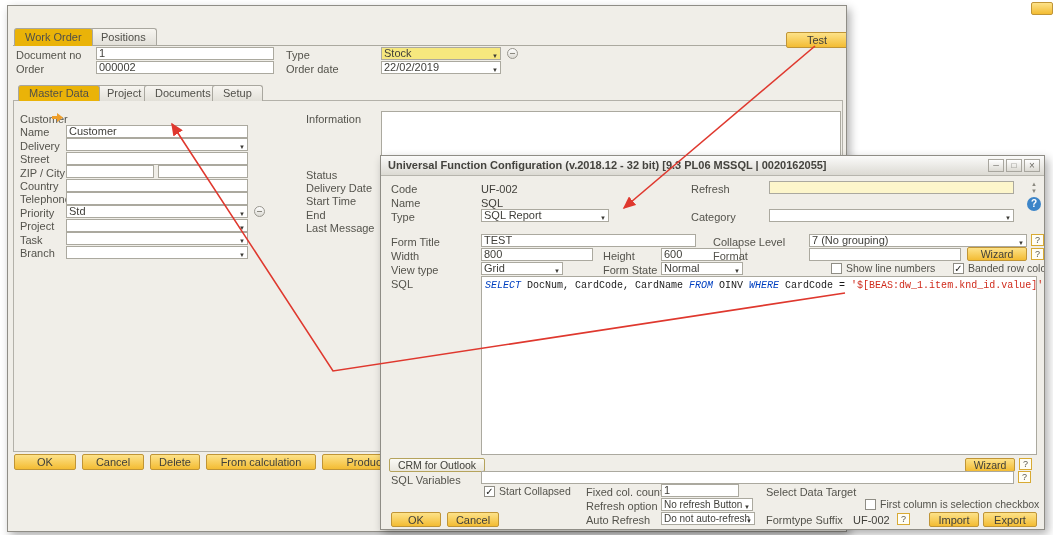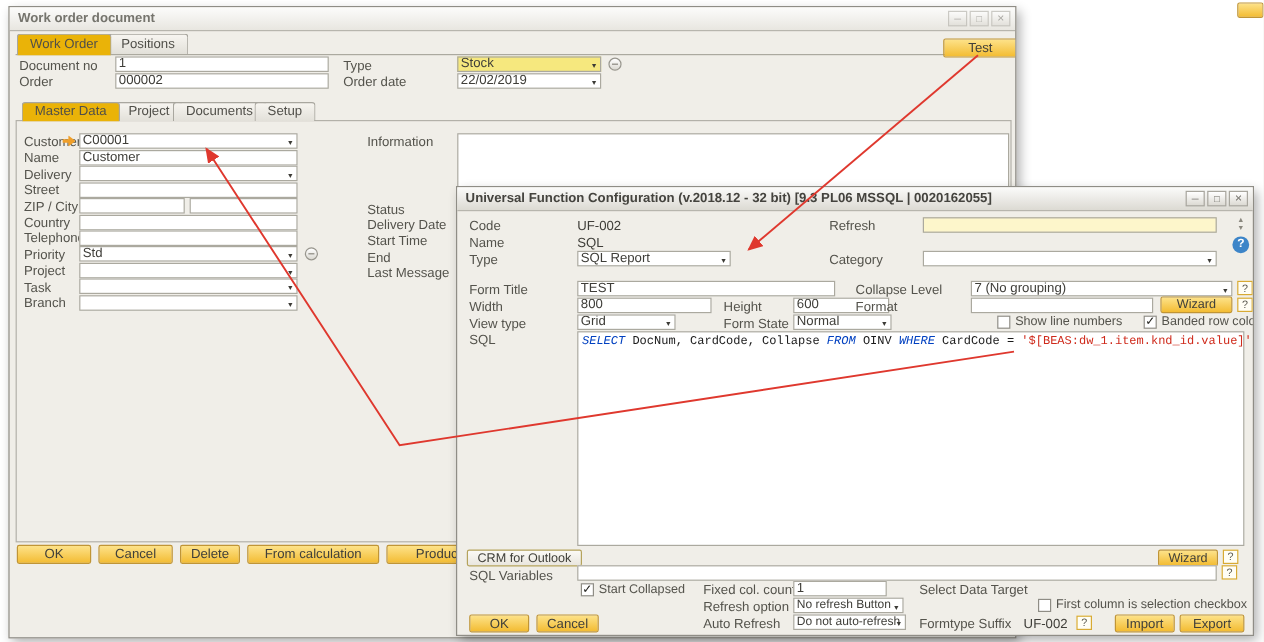--- a/index.html
+++ b/index.html
@@ -88,28 +88,20 @@
 </style>
 </head>
 <body>
 
 <div id="page">
 
   <div class="corner-frag"></div>
 
   <div class="window inactive" style="left:7px;top:5px;width:840px;height:527px;z-index:1">
 
-    <div class="titlebar">
-      <span class="title">Work order document</span>
-      <div class="winbtns">
-        <div class="winbtn ic-min"></div>
-        <div class="winbtn ic-max"></div>
-        <div class="winbtn ic-close"></div>
-      </div>
-    </div>
 
     <div class="tab active" style="left:6px;top:22px">
       <span>Work Order</span></div>
     <div class="tab" style="left:82px;top:22px">
       <span>Positions</span></div>
     <div class="hline" style="left:5px;top:39px;width:830px"></div>
 
     <div class="lbl" style="left:8px;top:43px">Document no</div>
     <div class="inp" style="left:88px;top:41px;width:178px">1</div>
     <div class="lbl" style="left:278px;top:43px">Type</div>
@@ -130,21 +122,20 @@
     <div class="tab" style="left:136px;top:79px;height:16px;line-height:15px">
       <span>Documents</span></div>
     <div class="tab" style="left:204px;top:79px;height:16px;line-height:15px">
       <span>Setup</span></div>
     <div class="framebox" style="left:5px;top:94px;width:830px;height:352px"></div>
 
     <div class="lbl" style="left:12px;top:107px">Customer</div>
     <svg class="linkarrow" style="left:44px;top:107px" width="11" height="9" viewBox="0 0 11 9">
         <path d="M0 3h5V0l6 4.5L5 9V6H0z"></path>
       </svg>
-    <div class="inp cmb" style="left:58px;top:105px;width:182px">C00001</div>
 
     <div class="lbl" style="left:12px;top:120px">Name</div>
     <div class="inp" style="left:58px;top:119px;width:182px">Customer</div>
 
     <div class="lbl" style="left:12px;top:134px">Delivery</div>
     <div class="inp cmb" style="left:58px;top:132px;width:182px"></div>
 
     <div class="lbl" style="left:12px;top:147px">Street</div>
     <div class="inp" style="left:58px;top:146px;width:182px"></div>
 
@@ -237,21 +228,21 @@
       <span class="box"></span>
       <span>Show line numbers</span>
     </div>
     <div class="chk checked" style="left:572px;top:106px">
       <span class="box"></span>
       <span>Banded row color</span>
     </div>
 
     <div class="lbl" style="left:10px;top:122px">SQL</div>
     <div class="sqlbox" style="left:100px;top:120px;width:556px;height:179px">
-      <div class="sqlcode"><span class="tok-kw">SELECT</span><span class="tok-plain"> DocNum, CardCode, Collapse </span><span class="tok-kw">FROM</span><span class="tok-plain"> OINV </span><span class="tok-kw">WHERE</span><span class="tok-plain"> CardCode = </span><span class="tok-str">'$[BEAS:dw_1.item.knd_id.value]'</span></div>
+      <div class="sqlcode"><span class="tok-kw">SELECT</span><span class="tok-plain"> DocNum, CardCode, CardName </span><span class="tok-kw">FROM</span><span class="tok-plain"> OINV </span><span class="tok-kw">WHERE</span><span class="tok-plain"> CardCode = </span><span class="tok-str">'$[BEAS:dw_1.item.knd_id.value]'</span></div>
     </div>
 
     <div class="btn btn-sm btn-lite" style="left:8px;top:302px;width:96px">CRM for Outlook</div>
     <div class="btn btn-sm" style="left:584px;top:302px;width:50px">Wizard</div>
     <div class="qbox" style="left:638px;top:302px">?</div>
 
     <div class="lbl" style="left:10px;top:318px">SQL Variables</div>
     <div class="inp" style="left:100px;top:315px;width:533px"></div>
     <div class="qbox" style="left:637px;top:315px">?</div>
 

